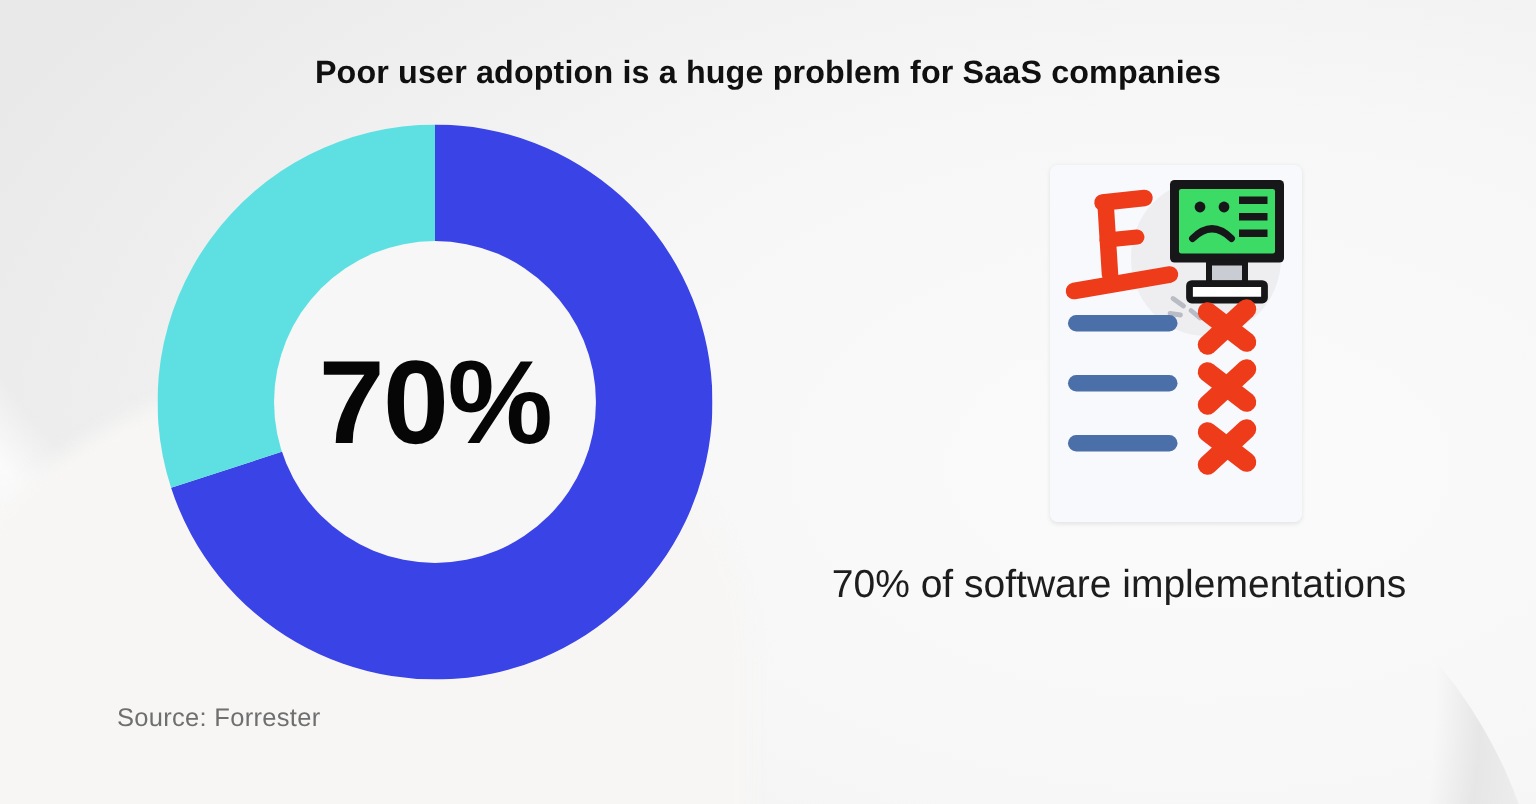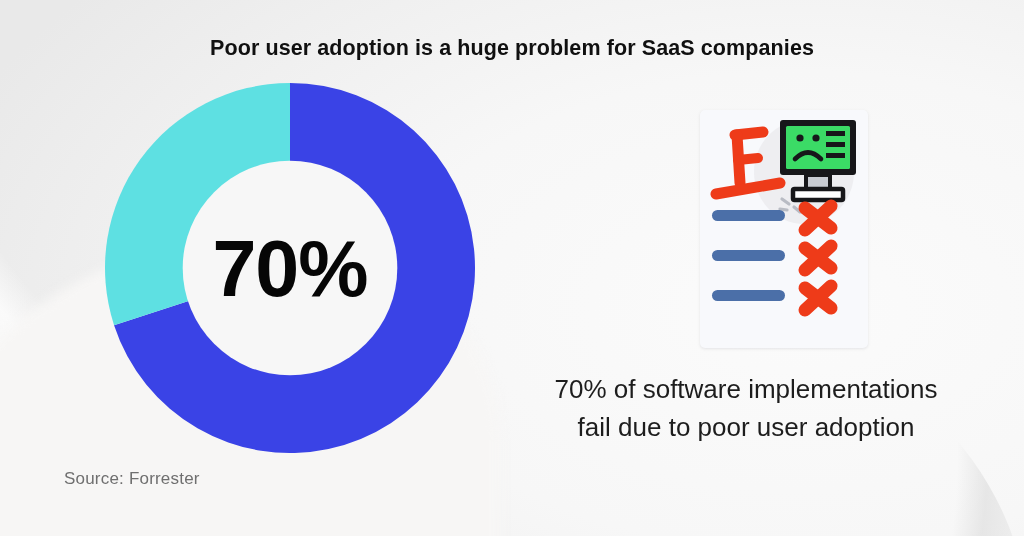--- a/index.html
+++ b/index.html
@@ -99,21 +99,21 @@
     font-size: 79px;
     font-weight: bold;
     color: #060606;
     letter-spacing: -1px;
     line-height: 1;
     pointer-events: none;
   }
 
   .source {
     position: absolute;
-    left: 64px;
+    left: 78px;
     top: 469px;
     font-size: 17px;
     color: #6f6f6f;
     letter-spacing: 0.2px;
   }
 
   
   .illus {
     position: absolute;
     left: 700px;
@@ -230,16 +230,15 @@
         <g>
           <path d="M105,178 L131,198"></path>
           <path d="M131,176 L105,200"></path>
         </g>
       </g>
     </svg>
   </div>
 
   <div class="caption">
     <div>70% of software implementations</div>
-    <div>fail due to poor user adoption</div>
   </div>
 
 </div>
 
 </body></html>

